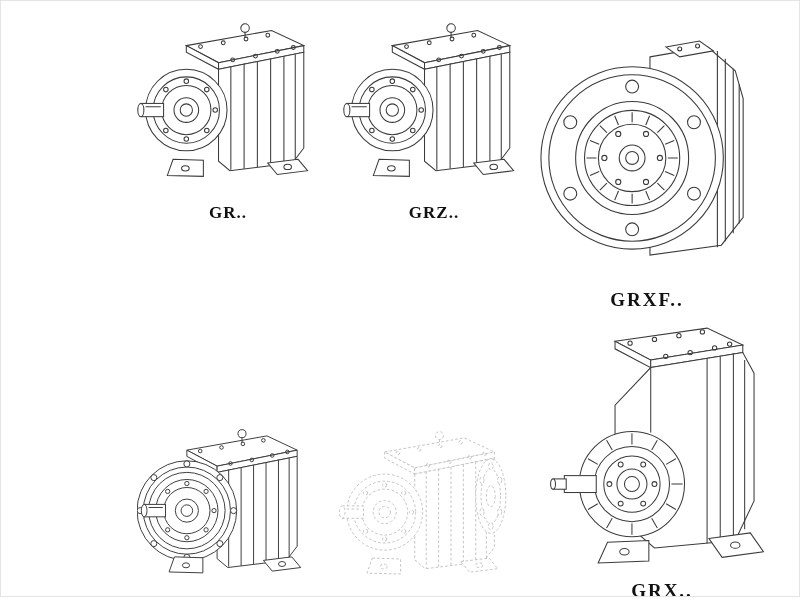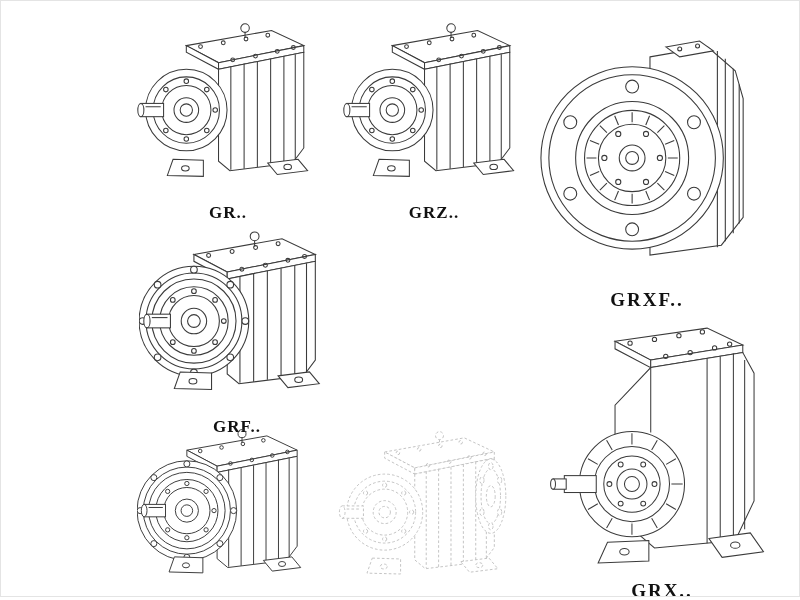--- a/index.html
+++ b/index.html
@@ -278,26 +278,20 @@
     <div class="lbl big">GRXF..</div>
   </figure>
 
   <figure class="fig" id="f-grz">
     <svg class="ink" width="190" height="180" viewBox="0 0 200 190">
         <use href="#sym-gb"></use>
       </svg>
     <div class="lbl">GRZ..</div>
   </figure>
 
-  <figure class="fig" id="f-grf">
-    <svg class="ink" width="196" height="186" viewBox="0 0 200 190">
-        <use href="#sym-gbf"></use>
-      </svg>
-    <div class="lbl">GRF..</div>
-  </figure>
 
 
   <figure class="fig" id="f-gr-f">
     <svg class="ink" width="178" height="169" viewBox="0 0 200 190">
         <use href="#sym-gbf"></use>
       </svg>
     <div class="lbl">GR..F</div>
   </figure>
 
   <figure class="fig" id="f-gr-am">

